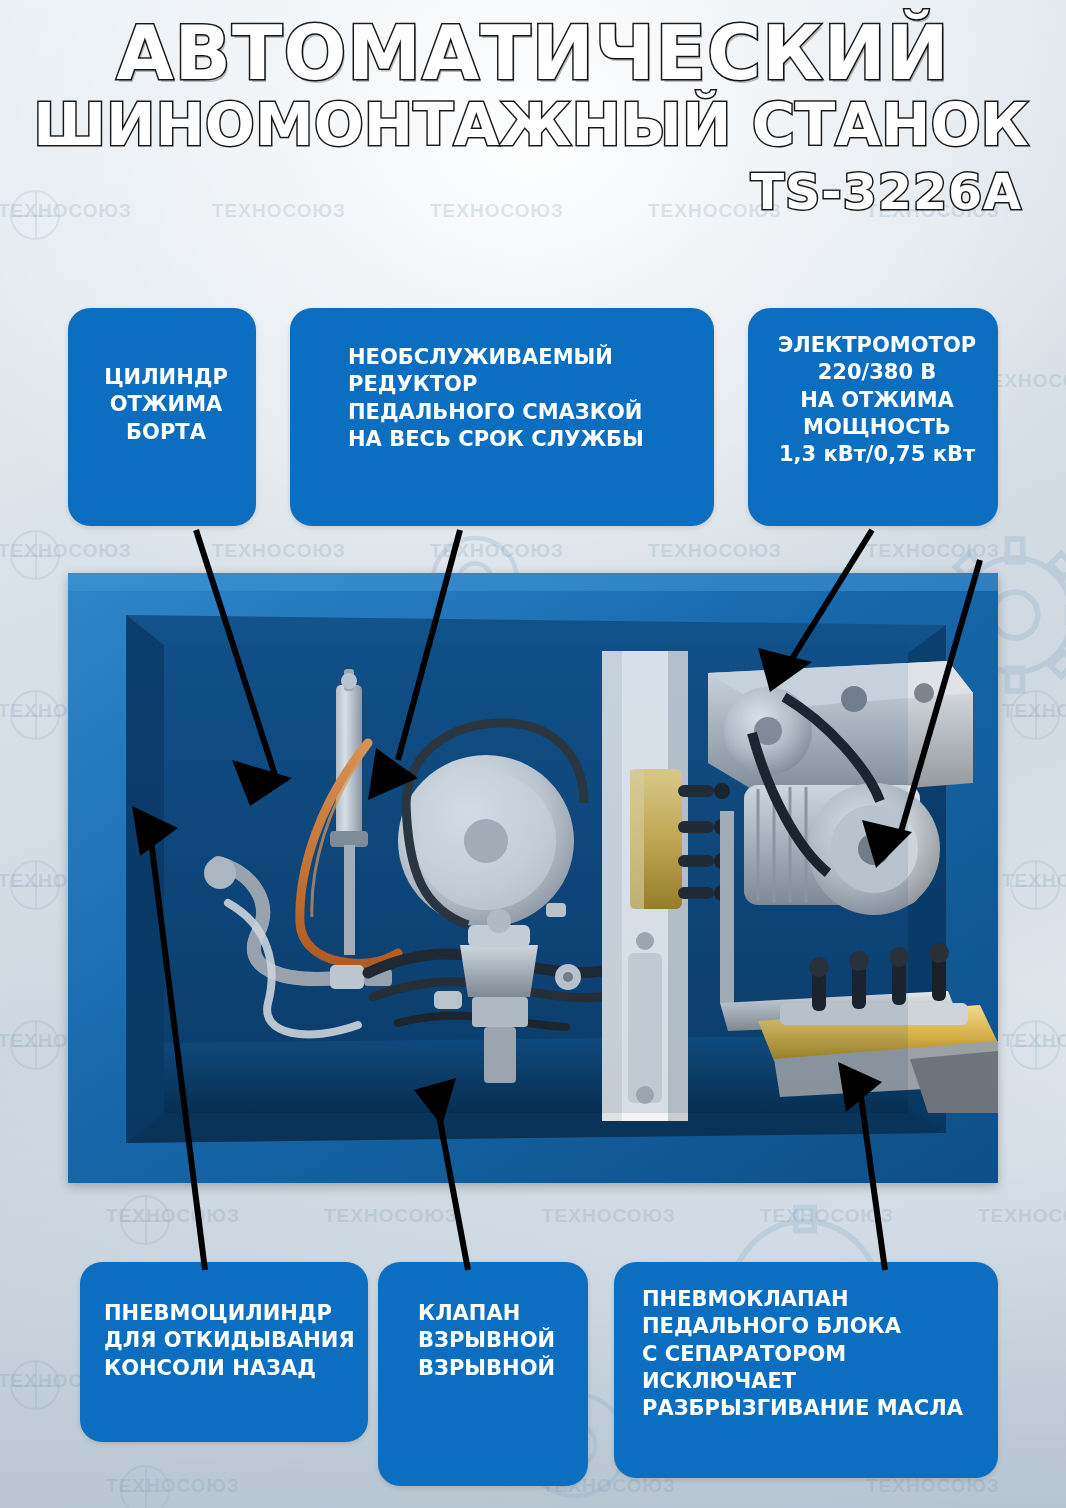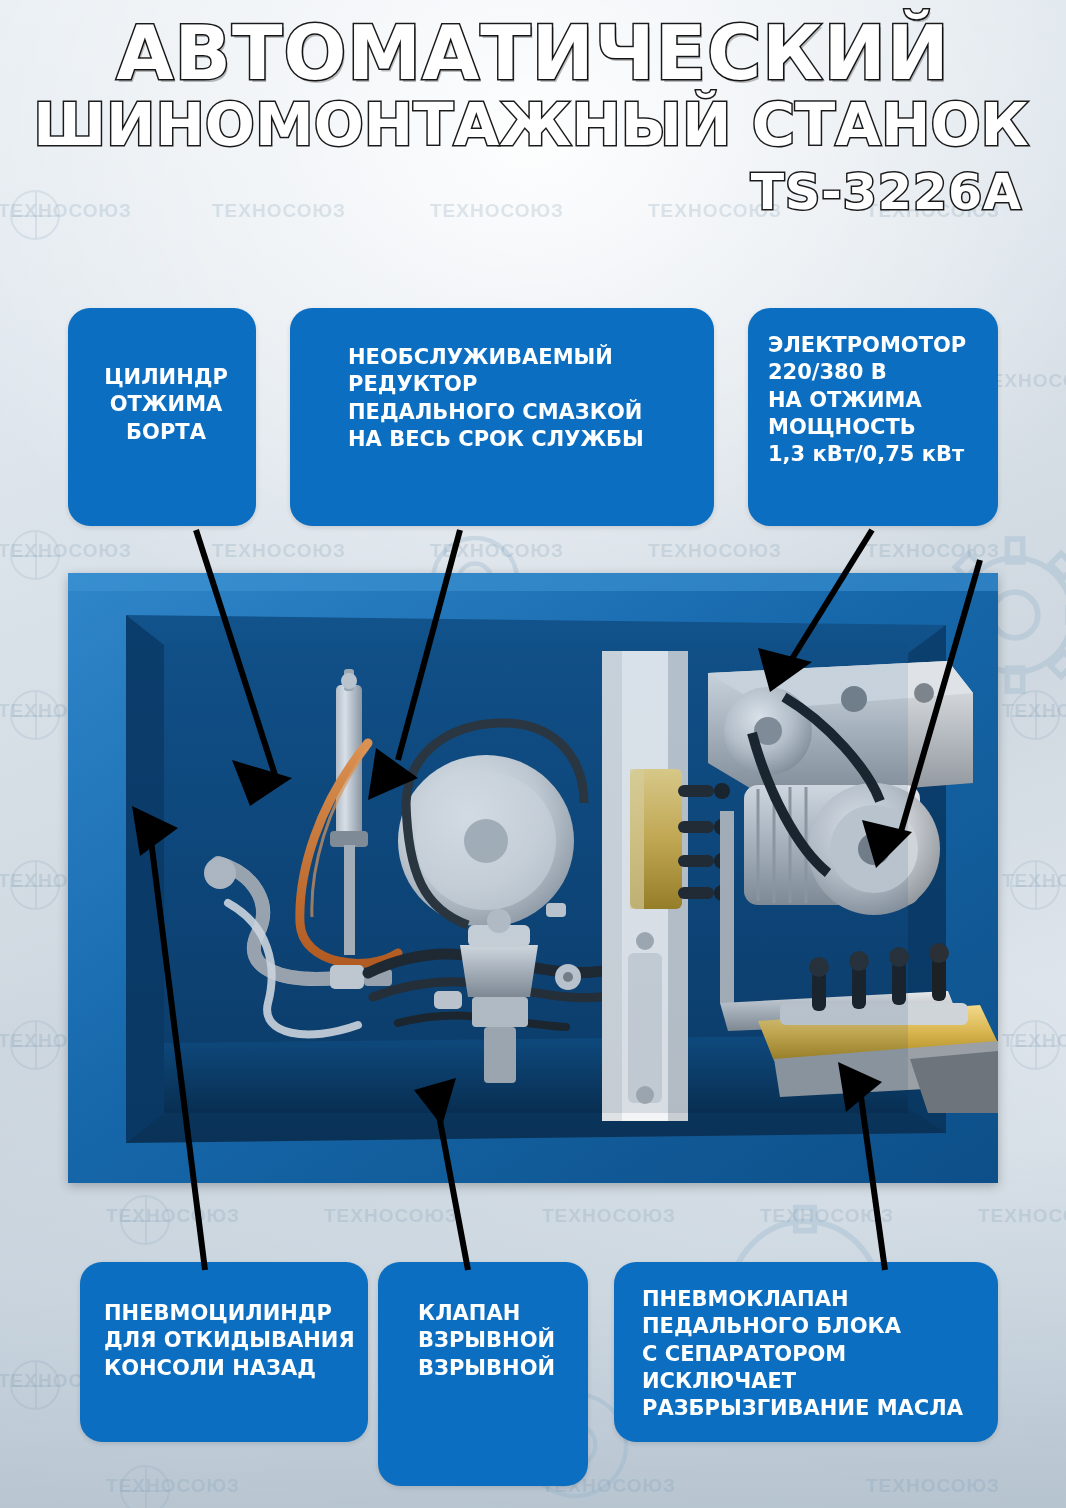--- a/index.html
+++ b/index.html
@@ -503,21 +503,21 @@
   <div class="callout left" style="left:290px; top:308px; width:424px; height:218px;">
     <div style="position:absolute; left:58px; right:18px; top:36px;">
       <div>НЕОБСЛУЖИВАЕМЫЙ</div>
       <div>РЕДУКТОР</div>
       <div>ПЕДАЛЬНОГО СМАЗКОЙ</div>
       <div>НА ВЕСЬ СРОК СЛУЖБЫ</div>
     </div>
   </div>
 
   <div class="callout left" style="left:748px; top:308px; width:250px; height:218px;">
-    <div style="position:absolute; left:20px; right:12px; top:24px;">
+    <div style="position:absolute; left:20px; right:12px; top:24px;text-align:center;">
       <div>ЭЛЕКТРОМОТОР</div>
       <div>220/380 В</div>
       <div>НА ОТЖИМА</div>
       <div>МОЩНОСТЬ</div>
       <div>1,3 кВт/0,75 кВт</div>
     </div>
   </div>
 
   <div class="callout left" style="left:80px; top:1262px; width:288px; height:180px;">
     <div style="position:absolute; left:24px; right:12px; top:38px;">
@@ -528,21 +528,21 @@
   </div>
 
   <div class="callout left" style="left:378px; top:1262px; width:210px; height:224px;">
     <div style="position:absolute; left:40px; right:12px; top:38px;">
       <div>КЛАПАН</div>
       <div>ВЗРЫВНОЙ</div>
       <div>ВЗРЫВНОЙ</div>
     </div>
   </div>
 
-  <div class="callout left" style="left:614px; top:1262px; width:384px; height:180px;">
+  <div class="callout left" style="left:614px; top:1262px; width:384px; height:216px;">
     <div style="position:absolute; left:28px; right:12px; top:24px;">
       <div>ПНЕВМОКЛАПАН</div>
       <div>ПЕДАЛЬНОГО БЛОКА</div>
       <div>С СЕПАРАТОРОМ ИСКЛЮЧАЕТ</div>
       <div>РАЗБРЫЗГИВАНИЕ МАСЛА</div>
     </div>
   </div>
 
 </div>
 

